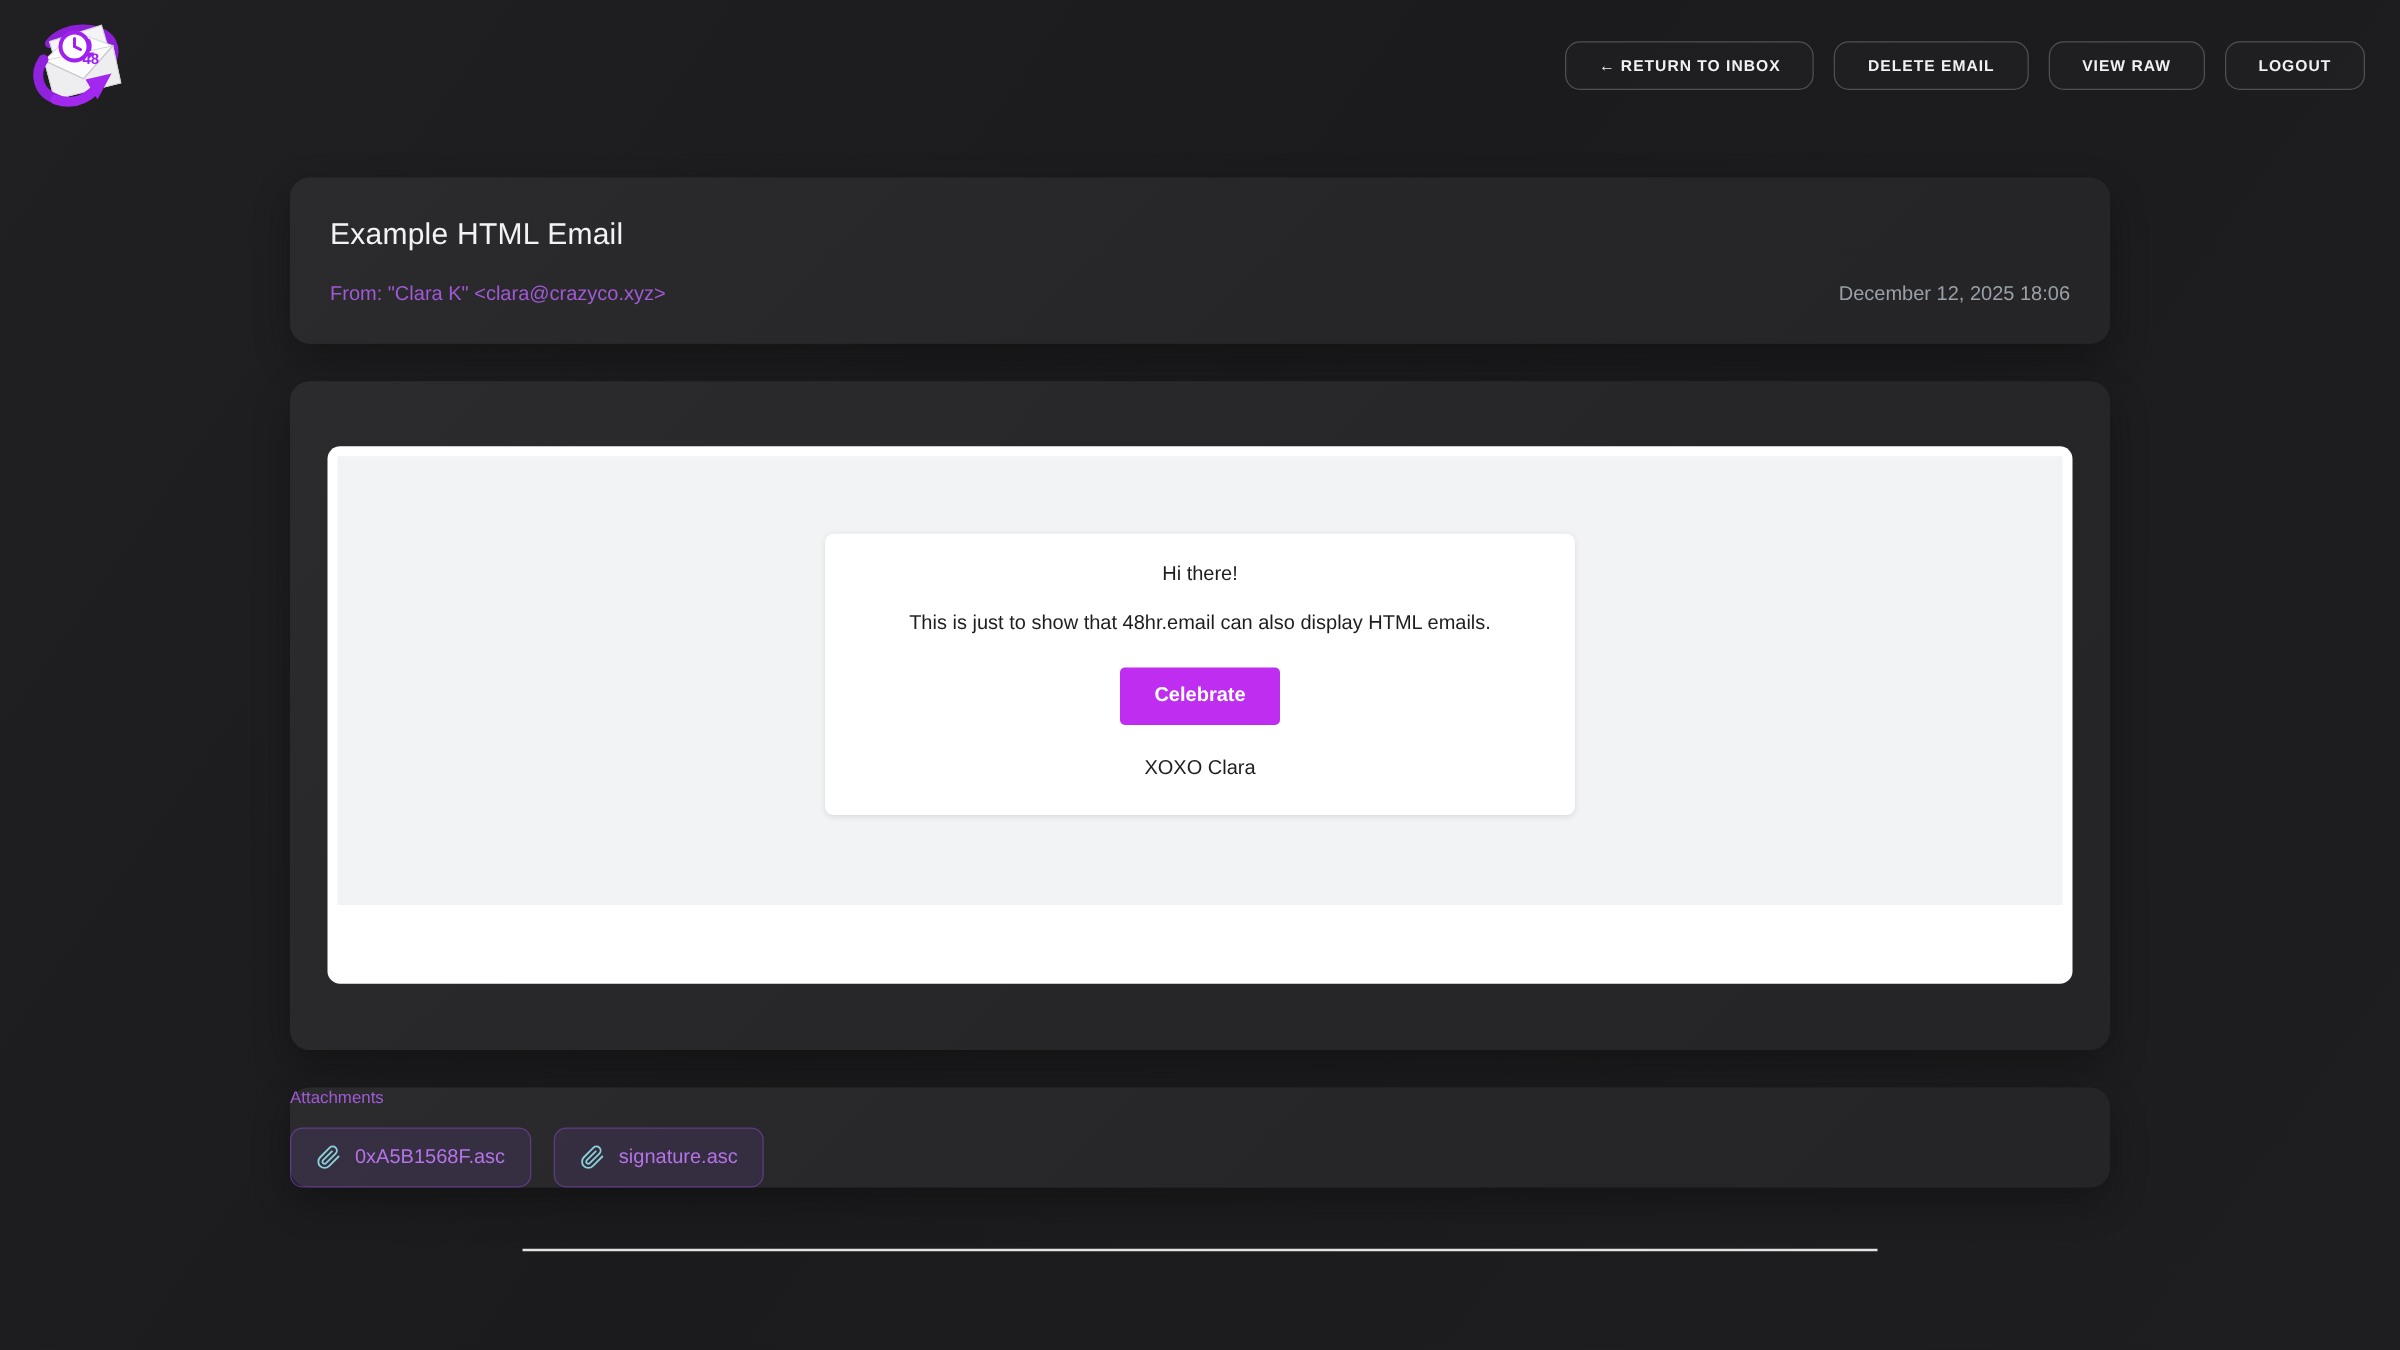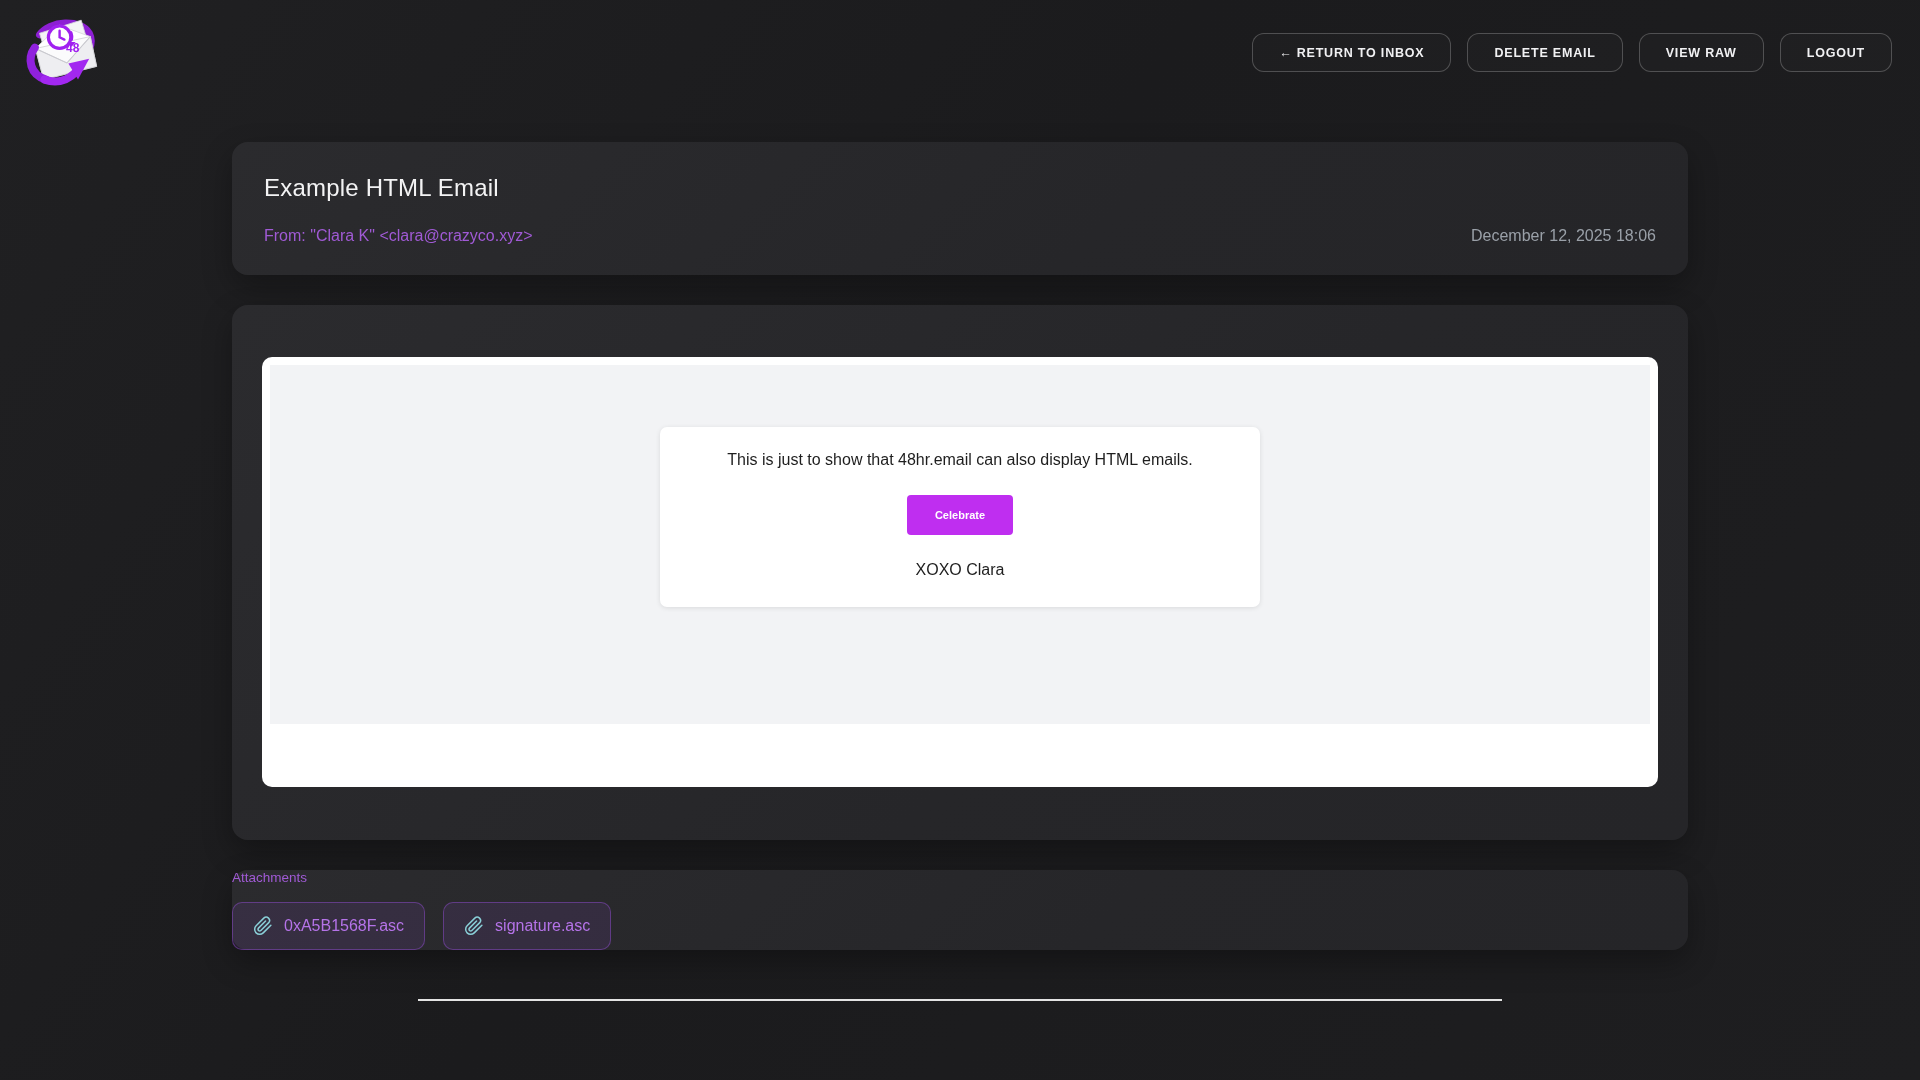--- a/index.html
+++ b/index.html
@@ -77,21 +77,21 @@
     text-align: center;
     color: #1e1e1e;
   }
   .email-inner-card p { font-size: 16px; margin: 0 0 21px; color: #1e1e1e; }
   .celebrate-btn {
     display: inline-block;
     border: none;
     background: #bf2ef0;
     color: #ffffff;
     font-family: "Liberation Sans", sans-serif;
-    font-size: 11px;
+    font-size: 16px;
     font-weight: bold;
     padding: 14px 28px;
     border-radius: 4px;
     margin: 5px 0 26px;
     cursor: pointer;
   }
   .signoff { margin-bottom: 2px !important; }
 
   
   .attachments-card { margin-top: 30px; }
@@ -166,20 +166,21 @@
     <div class="meta-row">
       <div class="from-line">From: "Clara K" &lt;clara@crazyco.xyz&gt;</div>
       <div class="date-line">December 12, 2025 18:06</div>
     </div>
   </div>
 
   <div class="card body-card">
     <div class="email-frame">
       <div class="email-body">
         <div class="email-inner-card">
+          <p>Hi there!</p>
           <p>This is just to show that 48hr.email can also display HTML emails.</p>
           <button class="celebrate-btn">Celebrate</button>
           <p class="signoff">XOXO Clara</p>
         </div>
       </div>
     </div>
   </div>
 
   <div class="card attachments-card">
     <div class="attachments-label">Attachments</div>

